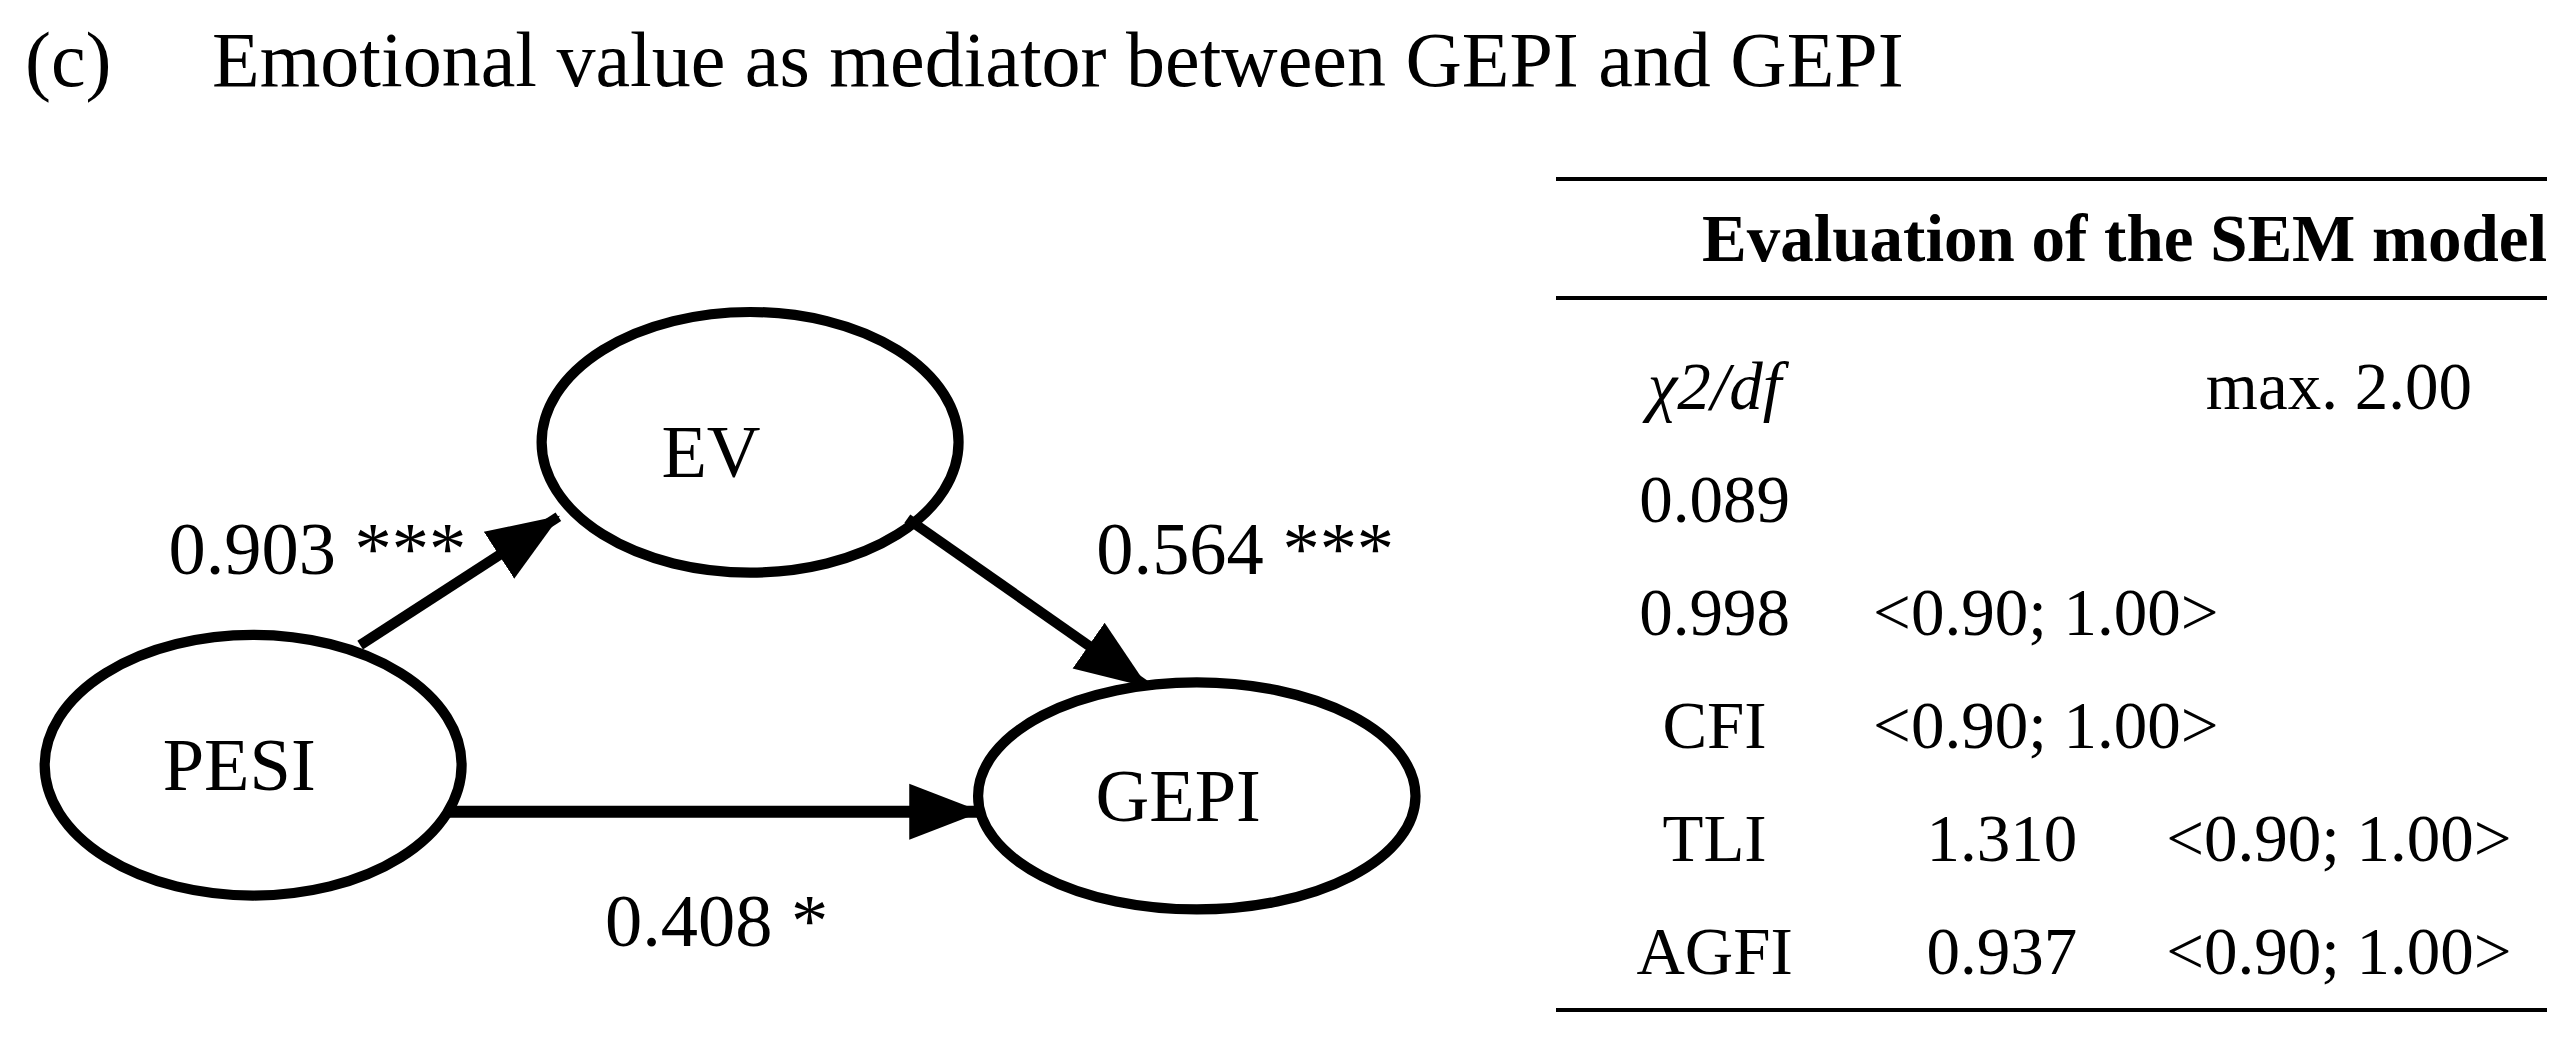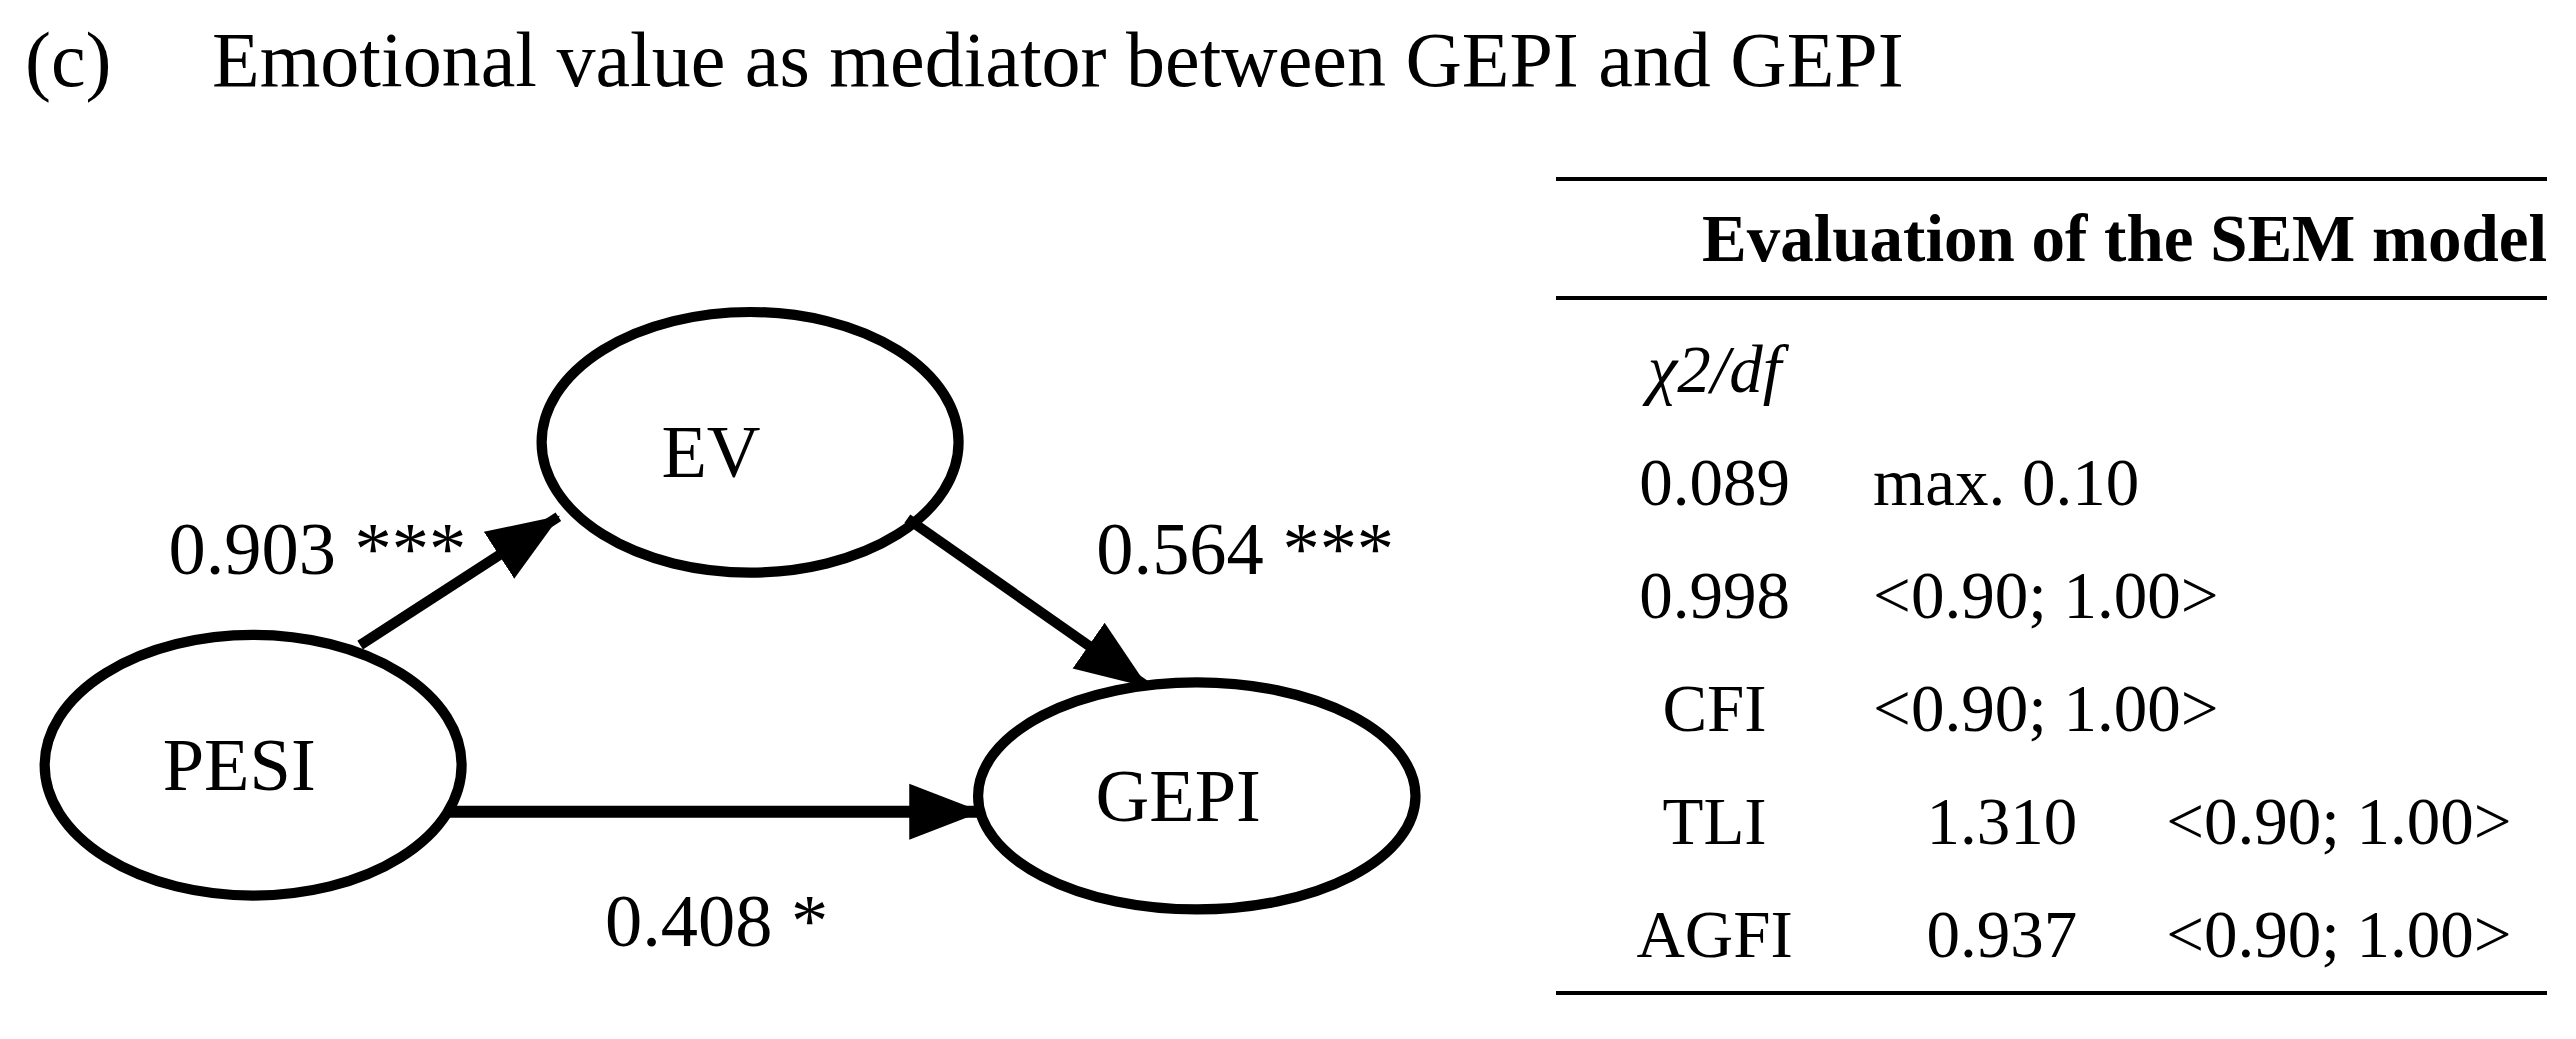--- a/index.html
+++ b/index.html
@@ -43,21 +43,21 @@
   .fit-head {
     height: 115px;
     line-height: 115px;
     text-align: right;
     font-weight: bold;
     font-size: 67px;
     border-bottom: 4.7px solid #000000;
     white-space: nowrap;
   }
   .fit-rows {
-    padding-top: 13px;
+    padding-top: 30px;
     border-bottom: 4.7px solid #000000;
   }
   .fit-row {
     display: grid;
     grid-template-columns: 32% 26% 42%;
     height: 113px;
     align-items: center;
   }
   .fit-row span {
     text-align: center;
@@ -100,24 +100,24 @@
     <text x="1338" y="617" text-anchor="middle">0.564 ***</text>
     <text x="770" y="1016" text-anchor="middle">0.408 *</text>
   </svg>
 
   <div class="fit-table">
     <div class="fit-head">Evaluation of the SEM model</div>
     <div class="fit-rows">
       <div class="fit-row">
         <span class="metric">χ2/df</span>
         <span class="value"></span>
+        <span class="criterion">max. 2.00</span>
       </div>
       <div class="fit-row">
         <span class="value">0.089</span>
-        <span class="criterion">max. 0.10</span>
       </div>
       <div class="fit-row">
         <span class="value">0.998</span>
         <span class="criterion">&lt;0.90; 1.00&gt;</span>
       </div>
       <div class="fit-row">
         <span class="metric">CFI</span>
         <span class="criterion">&lt;0.90; 1.00&gt;</span>
       </div>
       <div class="fit-row">

